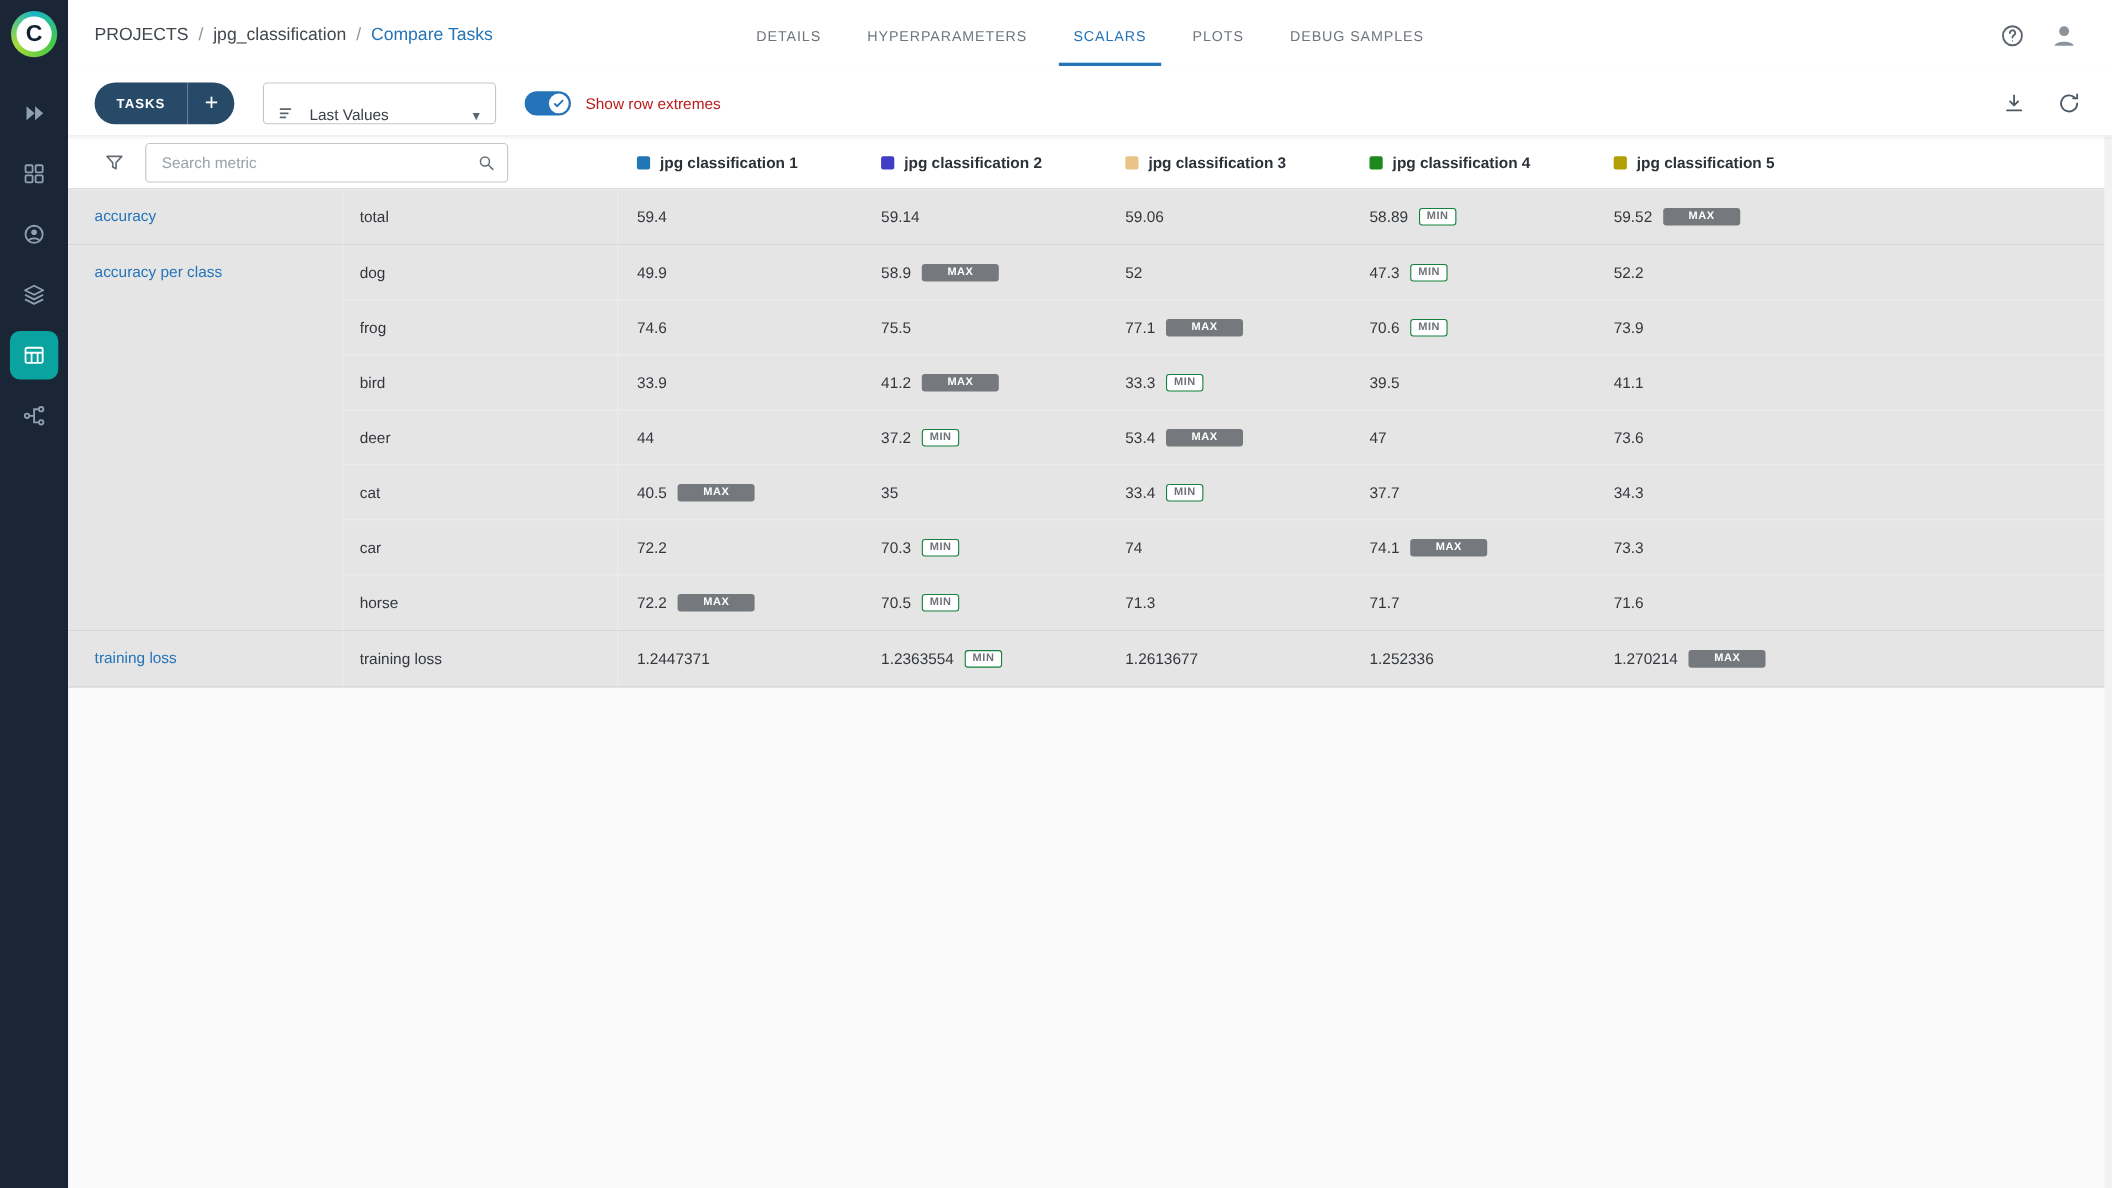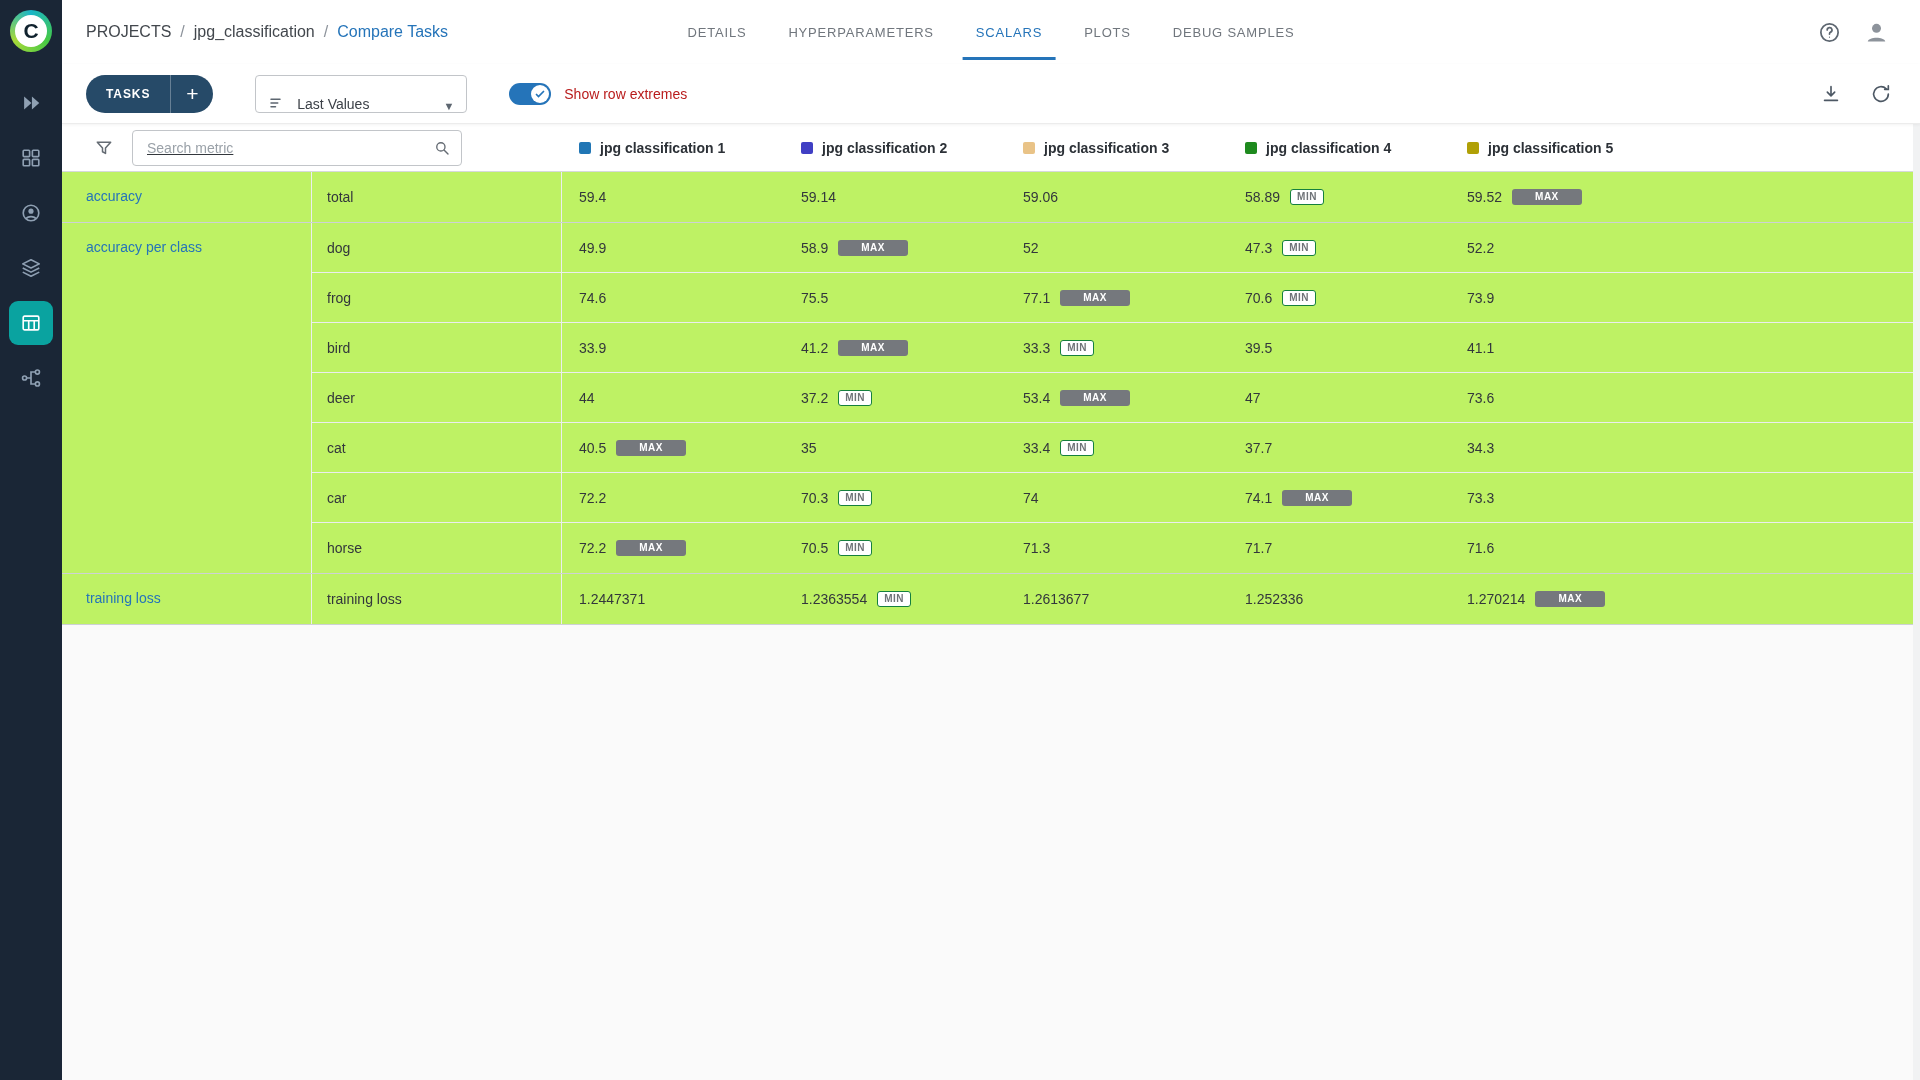--- a/index.html
+++ b/index.html
@@ -35,21 +35,21 @@
   .tabs { position:absolute; left:50%; transform:translateX(-50%); top:0; height:100%; display:flex; }
   .tab { padding:0 21px; display:flex; align-items:center; font-size:13px; letter-spacing:.8px;
     color:#70767d; font-weight:500; position:relative; cursor:pointer; white-space:nowrap; }
   .tab.active { color:var(--accent,#2574b9); }
   .tab.active::after { content:""; position:absolute; left:8px; right:8px; bottom:4px; height:3px; background:var(--accent,#2574b9); }
   .header-actions { margin-left:auto; display:flex; align-items:center; gap:22px; color:#5d6670; }
   .header-actions svg { width:23px; height:23px; cursor:pointer; }
   .avatar-icon svg { color:#8d939b; width:27px; height:27px; }
 
   
-  .toolbar { height:60px; background:#fff; display:flex; align-items:center; padding-left:24px; gap:42px;
+  .toolbar { height:60px; background:#fff; display:flex; align-items:center; padding-left:24px; gap:26px;
     border-bottom:1px solid #ececec; box-shadow:0 1px 3px rgba(0,0,0,.05); flex-shrink:0; position:relative; z-index:2; }
   .tasks-btn { display:flex; height:38px; border-radius:19px; overflow:hidden; background:#264a68; color:#fff; cursor:pointer; }
   .tasks-btn .tb-label { padding:0 20px; display:flex; align-items:center; font-size:12px; font-weight:700; letter-spacing:.9px; }
   .tasks-btn .tb-div { width:1px; background:rgba(255,255,255,.3); }
   .tasks-btn .tb-plus { width:42px; display:flex; align-items:center; justify-content:center; font-size:21px; font-weight:400; }
   .dropdown { height:38px; min-width:212px; border:1px solid #c2c5c9; border-radius:4px; background:#fff;
     display:flex; align-items:flex-end; gap:11px; padding:0 12px; font-size:14px; color:#3c4148; cursor:pointer; }
   .dropdown svg { width:18px; height:18px; color:#5d6670; }
   .dropdown .caret { margin-left:auto; font-size:11px; color:#5d6670; }
   .toggle-wrap { display:flex; align-items:center; gap:13px; font-size:14px; color:#b91c1c; }
@@ -57,33 +57,33 @@
   .toggle .knob { position:absolute; top:2px; right:2px; width:18px; height:18px; border-radius:50%; background:#fff;
     color:var(--accent,#2574b9); display:flex; align-items:center; justify-content:center; }
   .toggle .knob svg { width:12px; height:12px; }
   .toolbar-right { margin-left:auto; display:flex; align-items:center; gap:28px; padding-right:28px; color:#4d5864; }
   .toolbar-right svg { width:22px; height:22px; cursor:pointer; }
 
   
   .table-head { height:48px; background:#fff; display:grid;
     grid-template-columns:500px 222px 222px 222px 222px 1fr; align-items:center;
     border-bottom:1px solid #d6d9dc; flex-shrink:0; }
-  .search-cell { display:flex; align-items:center; gap:18px; padding-left:32px;text-decoration:underline; }
+  .search-cell { display:flex; align-items:center; gap:18px; padding-left:32px; }
   .filter-btn { color:#646b73; cursor:pointer; display:flex; }
   .filter-btn svg { width:20px; height:20px; }
   .search-box { width:330px; height:36px; border:1px solid #c2c5c9; border-radius:4px;
     display:flex; align-items:center; padding:0 10px 0 12px; background:#fff; }
   .search-box input { border:none; outline:none; flex:1; font-size:14px; color:#3c4148; background:transparent; font-family:inherit; }
   .search-box input::placeholder { color:#9aa1a8; }
   .search-box svg { width:18px; height:18px; color:#646b73; cursor:pointer; }
   .col-header { display:flex; align-items:center; gap:9px; padding-left:17px; font-size:14px; font-weight:700; color:#2c3137; cursor:pointer; }
   .swatch { width:12px; height:12px; border-radius:2px; flex-shrink:0; }
 
   .table-body { background:#fff; flex-shrink:0; }
-  .group { display:grid; grid-template-columns:250px 1fr; border-bottom:1px solid #cdd1d5; background:#bef264; }
+  .group { display:grid; grid-template-columns:250px 1fr; border-bottom:1px solid #cdd1d5; background:#e5e5e5; }
   .metric-cell { border-right:1px solid #ebedef; padding:16px 10px 0 24px; font-size:14px; }
   .metric-link { color:var(--accent,#2574b9); cursor:pointer; }
   .row { display:grid; grid-template-columns:250px 222px 222px 222px 222px 1fr; height:50px; align-items:stretch;
     border-bottom:1px solid #ebedef; }
   .row:last-child { border-bottom:none; }
   .variant-cell { padding-left:15px; font-size:14px; color:#33373c; border-right:1px solid #ebedef;
     display:flex; align-items:center; }
   .value-cell { padding-left:17px; font-size:14px; color:#33373c; display:flex; align-items:center; gap:10px; }
   .badge { font-size:10px; font-weight:700; letter-spacing:.5px; padding:3px 23px; border-radius:3px; line-height:1; }
   .badge.max { background:#75787d; color:#fff; }

